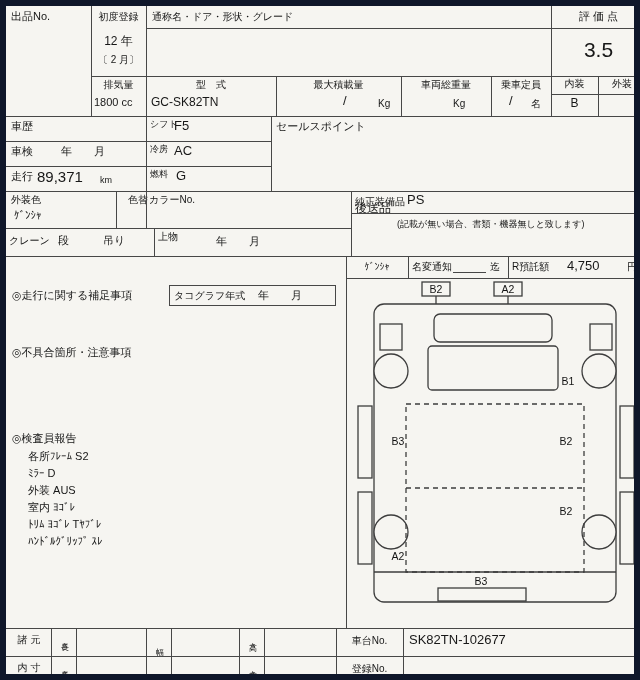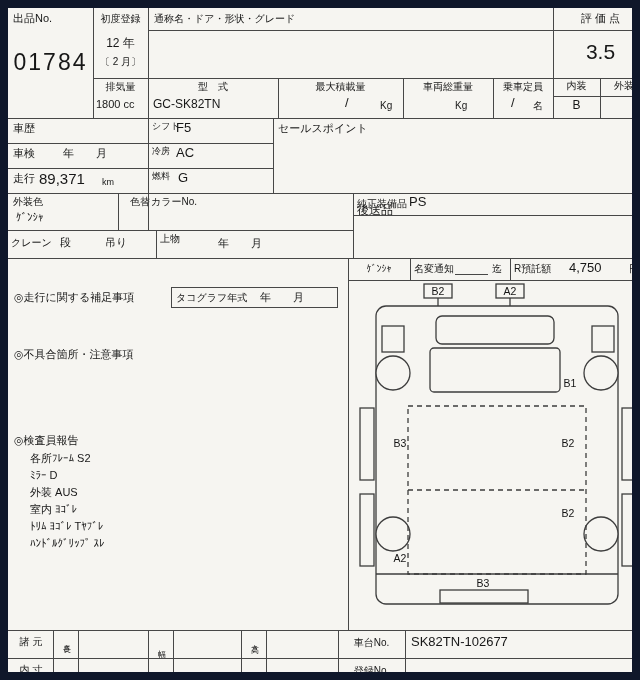--- a/index.html
+++ b/index.html
@@ -1,34 +1,33 @@
 <!DOCTYPE html>
 <html><head>
 <meta charset="utf-8">
 <style>
   * { margin:0; padding:0; box-sizing:border-box; }
   html,body { width:640px; height:680px; }
   body { background:#d8d8d4; font-family:"Liberation Sans","DejaVu Sans",sans-serif; }
-  .sheet { position:relative; width:640px; height:680px; background:#f6f5f1; color:#171717; overflow:hidden; border:8px solid #0f172a;text-decoration:underline; }
+  .sheet { position:relative; width:640px; height:680px; background:#f6f5f1; color:#171717; overflow:hidden; border:6px solid #0f172a;text-decoration:underline; }
   .t { position:absolute; white-space:pre; line-height:1.12; }
   .c { text-align:center; }
   .hl,.vl { position:absolute; background:#474747; }
   .hl { height:1px; }
   .vl { width:1px; }
   .box { position:absolute; border:1px solid #474747; }
   .vert { writing-mode:vertical-rl; display:flex; align-items:center; justify-content:center; }
   svg text { font-family:"Liberation Sans","DejaVu Sans",sans-serif; }
 </style>
 </head>
 <body>
 
 <div class="sheet">
 
   <div class="t" style="left:5px;top:4px;font-size:11px">出品No.</div>
-  <div class="t c" style="left:0;top:42px;width:85px;font-size:23px;letter-spacing:2px">01784</div>
 
   <div class="t c" style="left:85px;top:5px;width:55px;font-size:10px">初度登録</div>
   <div class="t c" style="left:85px;top:29px;width:55px;font-size:12px">12 年</div>
   <div class="t c" style="left:85px;top:48px;width:55px;font-size:10px">〔 2 月〕</div>
 
   <div class="t" style="left:146px;top:5px;font-size:10px">通称名・ドア・形状・グレード</div>
 
   <div class="t c" style="left:545px;top:4px;width:95px;font-size:11px">評 価 点</div>
   <div class="t c" style="left:545px;top:32px;width:95px;font-size:21px">3.5</div>
 
@@ -71,20 +70,21 @@
   <div class="t" style="left:170px;top:163px;font-size:13px">G</div>
 
   <div class="t" style="left:5px;top:188px;font-size:10px">外装色</div>
   <div class="t" style="left:8px;top:203px;font-size:11px">ｹﾞﾝｼｬ</div>
   <div class="t" style="left:122px;top:188px;font-size:10px">色替</div>
   <div class="t" style="left:143px;top:188px;font-size:10px">カラーNo.</div>
 
   <div class="t" style="left:349px;top:190px;font-size:10px">純正装備品</div>
   <div class="t" style="left:401px;top:187px;font-size:13px">PS</div>
   <div class="t" style="left:349px;top:196px;font-size:12px">後送品</div>
+  <div class="t" style="left:391px;top:213px;font-size:9px">(記載が無い場合、書類・機器無しと致します)</div>
 
   <div class="t" style="left:3px;top:229px;font-size:10px">クレーン</div>
   <div class="t" style="left:52px;top:228px;font-size:11px">段</div>
   <div class="t" style="left:97px;top:228px;font-size:11px">吊り</div>
   <div class="t" style="left:152px;top:225px;font-size:10px">上物</div>
   <div class="t" style="left:210px;top:229px;font-size:11px">年　　月</div>
 
   <div class="t c" style="left:340px;top:255px;width:62px;font-size:10px">ｹﾞﾝｼｬ</div>
   <div class="t" style="left:406px;top:255px;font-size:10px">名変通知</div>
   <div style="position:absolute;left:447px;top:266px;width:33px;border-bottom:1px solid #474747"></div>

